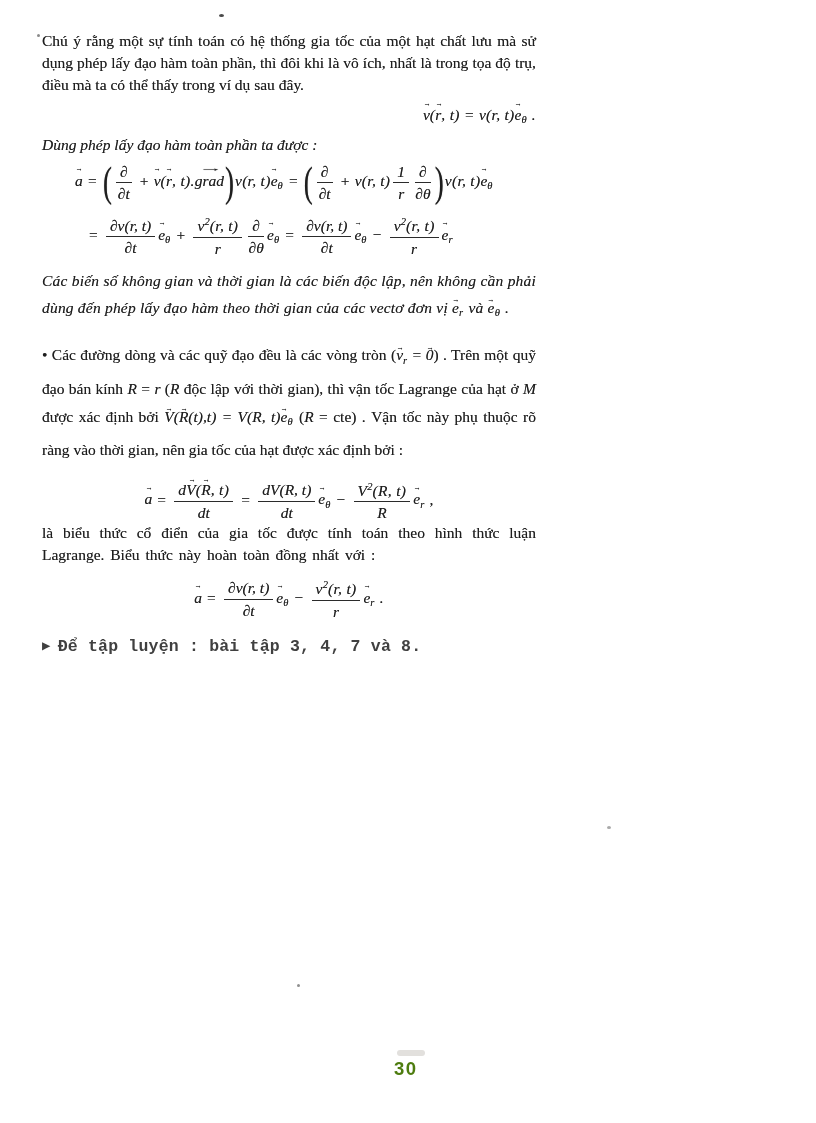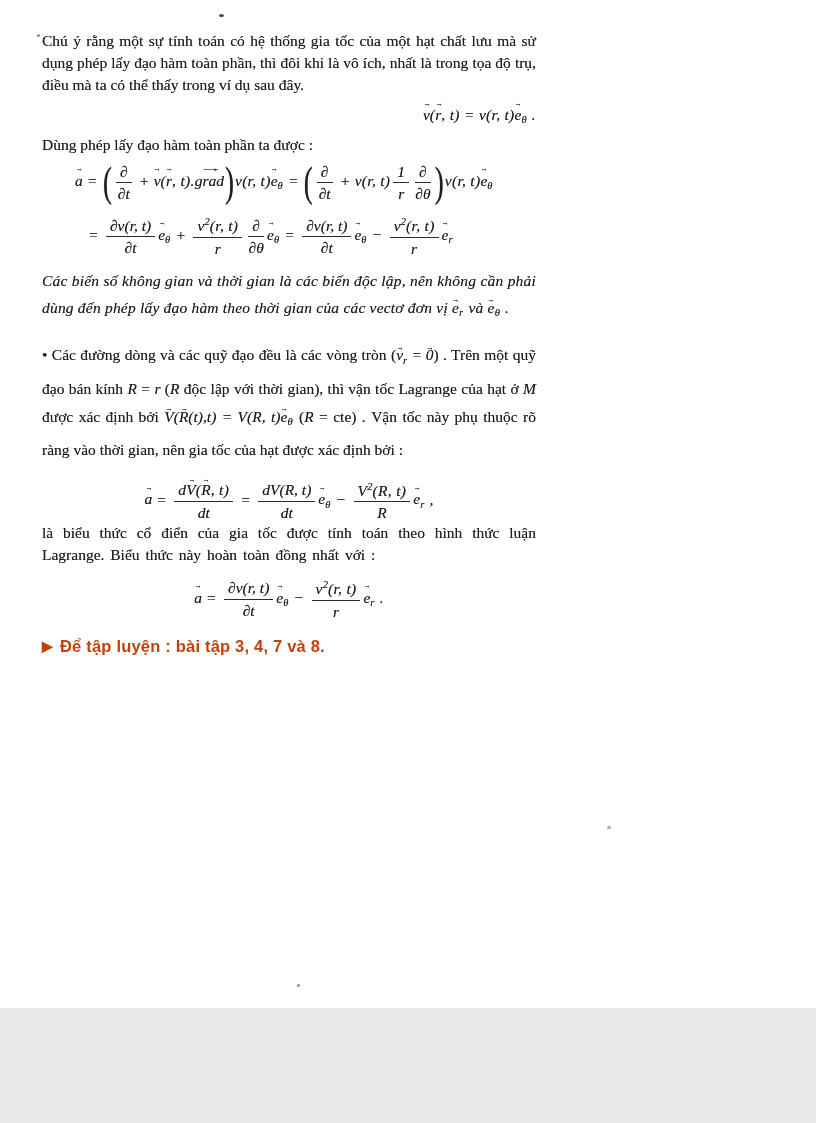--- a/index.html
+++ b/index.html
@@ -1,32 +1,32 @@
 <!DOCTYPE html>
 <html><head>
 <meta charset="utf-8">
 <style>
   html,body{margin:0;padding:0;background:#e8e8e8;}
   .page{
     position:relative;
-    width:816px;height:1008px;
+    width:816px;height:1123px;
     background:#ffffff;
     margin:0 auto;
     overflow:hidden;
     font-family:"Liberation Serif","DejaVu Serif",serif;
     color:#1e1e1e;
   }
   .content{
     position:absolute;left:42px;top:30px;width:494px;
     font-size:15.5px;
     text-shadow:0 0 0.6px rgba(45,45,45,0.65);
   }
   .para{ text-align:justify; line-height:22px; margin:0; }
   .para.p2{ margin-top:7px; word-spacing:1.5px; }
-  .para.p3{ margin-top:7px; }
+  .para.p3{ margin-top:7px;font-style:italic; }
   .para.closing{ line-height:22px; word-spacing:2px; }
 
   .formula{
     font-style:italic;
     white-space:nowrap;
     line-height:1.25;
     margin:0;
   }
   .formula .mtxt{ letter-spacing:0.3px; }
   .f1{ text-align:right; margin-top:9px; margin-bottom:0; }
@@ -68,22 +68,22 @@
   .note{
     margin-top:9px; font-style:italic; text-align:justify; line-height:27px;
     letter-spacing:0.2px;
   }
   .bullet{
     margin-top:6px; text-align:justify; line-height:28px;
   }
 
   .exercise{
     margin-top:16px;
-    font-family:Liberation Sans, sans-serif;
-    font-weight:bold; font-size:16.5px; color:#c2410c;
+    font-family:Liberation Mono, monospace;
+    font-weight:bold; font-size:16.5px; color:#404040;
     text-shadow:none; letter-spacing:0.2px;
   }
   .exercise .tri{ font-size:14px; margin-right:7px; vertical-align:1px; }
 
   .pagenum{
     position:absolute; left:394px; top:1058px;
     font-family:"Liberation Sans","DejaVu Sans",sans-serif;
     font-weight:bold; font-size:18.5px; letter-spacing:1.5px; color:#4d7c0f;
   }
   .speck{ position:absolute; border-radius:50%; }

